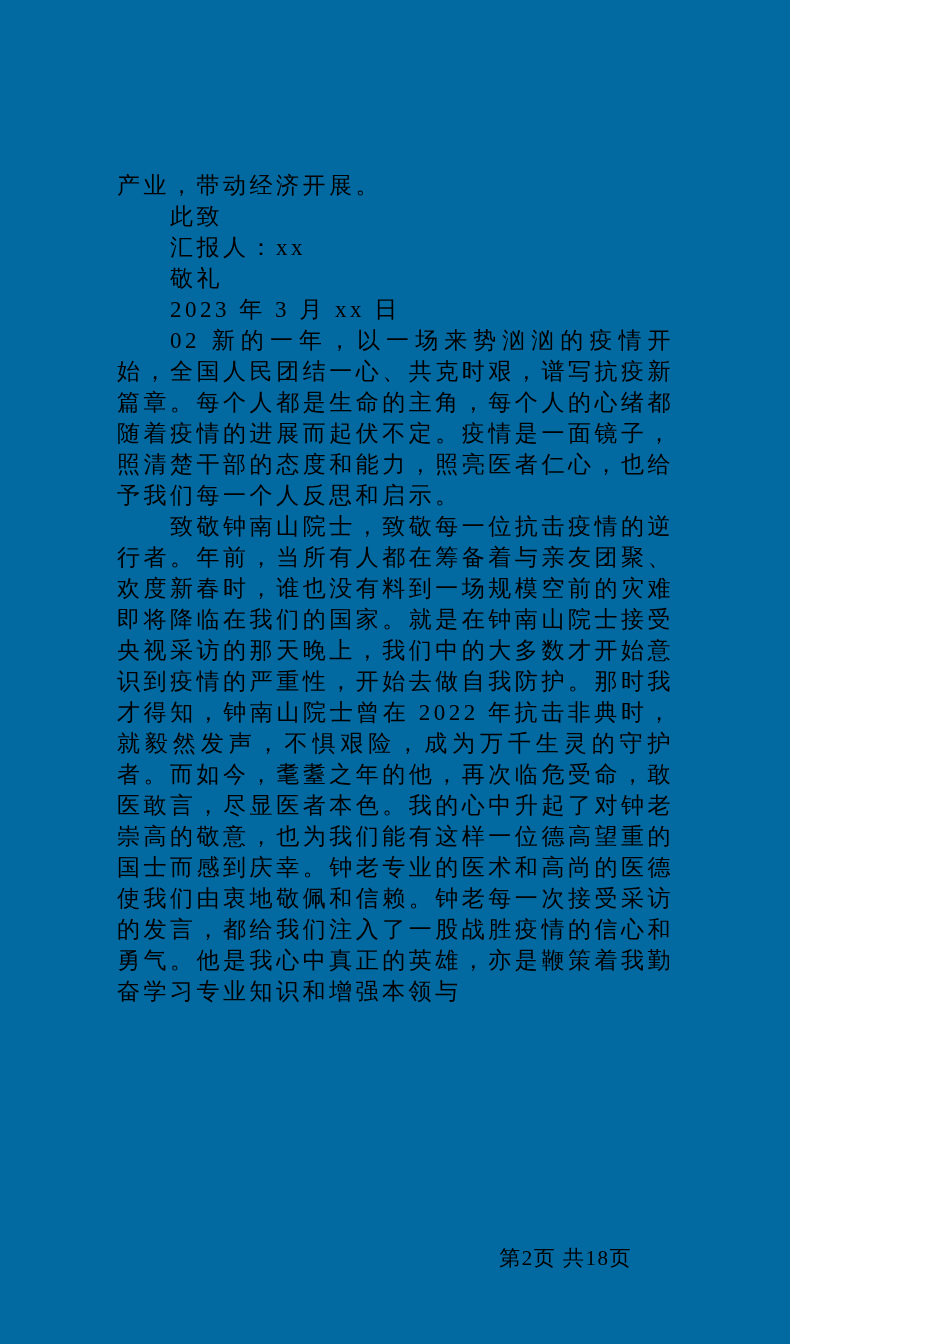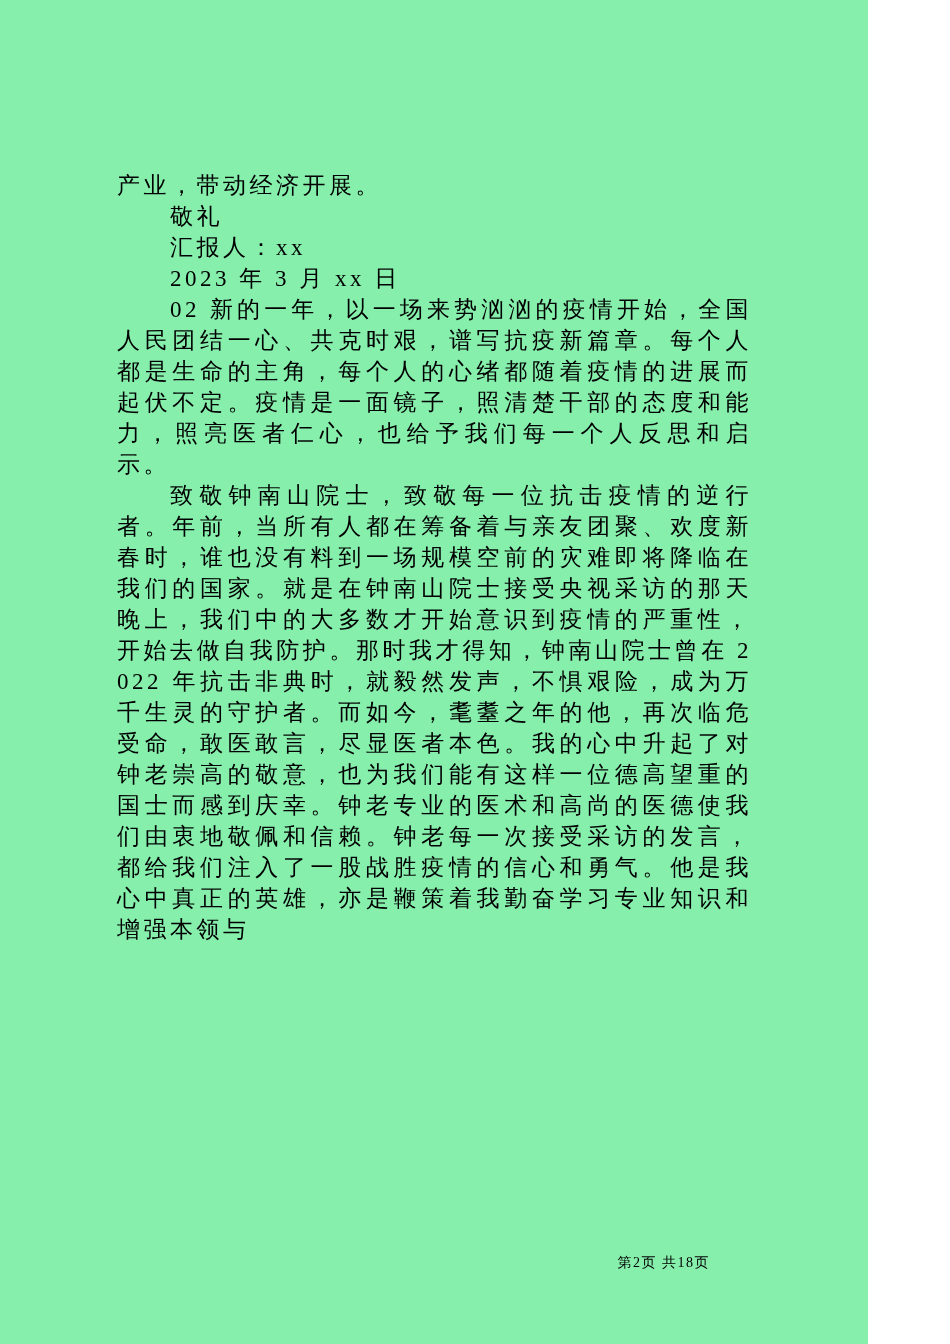--- a/index.html
+++ b/index.html
@@ -6,56 +6,57 @@
     html, body { background: #ffffff; }
     body {
       width: 950px;
       height: 1344px;
       position: relative;
       font-family: "Liberation Serif", "DejaVu Serif", serif;
       color: #000000;
     }
     .page {
       position: relative;
-      width: 868px;
+      width: 790px;
       height: 1344px;
-      background: #86efac;
+      background: #0369a1;
       overflow: hidden;
     }
     .content {
       padding: 170px 116px 0 117px;
     }
     .para {
       font-size: 23px;
       line-height: 31px;
       letter-spacing: 3.5px;
       text-align: justify;
       text-justify: inter-character;
       word-break: break-all;
     }
     .para.indent {
       text-indent: 53px;
     }
     .footer {
       position: absolute;
       right: 158px;
       bottom: 72px;
-      font-size: 14px;
+      font-size: 21px;
       letter-spacing: 1.5px;
       color: #000000;
     }
   </style>
 </head>
 <body>
 
 <div class="page">
   <div class="content">
     <p class="para">产业，带动经济开展。</p>
+    <p class="para indent">此致</p>
+    <p class="para indent">汇报人：xx</p>
     <p class="para indent">敬礼</p>
-    <p class="para indent">汇报人：xx</p>
     <p class="para indent">2023 年 3 月 xx 日</p>
     <p class="para indent">02 新的一年，以一场来势汹汹的疫情开始，全国人民团结一心、共克时艰，谱写抗疫新篇章。每个人都是生命的主角，每个人的心绪都随着疫情的进展而起伏不定。疫情是一面镜子，照清楚干部的态度和能力，照亮医者仁心，也给予我们每一个人反思和启示。</p>
     <p class="para indent">致敬钟南山院士，致敬每一位抗击疫情的逆行者。年前，当所有人都在筹备着与亲友团聚、欢度新春时，谁也没有料到一场规模空前的灾难即将降临在我们的国家。就是在钟南山院士接受央视采访的那天晚上，我们中的大多数才开始意识到疫情的严重性，开始去做自我防护。那时我才得知，钟南山院士曾在 2022 年抗击非典时，就毅然发声，不惧艰险，成为万千生灵的守护者。而如今，耄耋之年的他，再次临危受命，敢医敢言，尽显医者本色。我的心中升起了对钟老崇高的敬意，也为我们能有这样一位德高望重的国士而感到庆幸。钟老专业的医术和高尚的医德使我们由衷地敬佩和信赖。钟老每一次接受采访的发言，都给我们注入了一股战胜疫情的信心和勇气。他是我心中真正的英雄，亦是鞭策着我勤奋学习专业知识和增强本领与</p>
   </div>
   <div class="footer">
     <span>第2页 共18页</span>
   </div>
 </div>
 
 </body></html>

